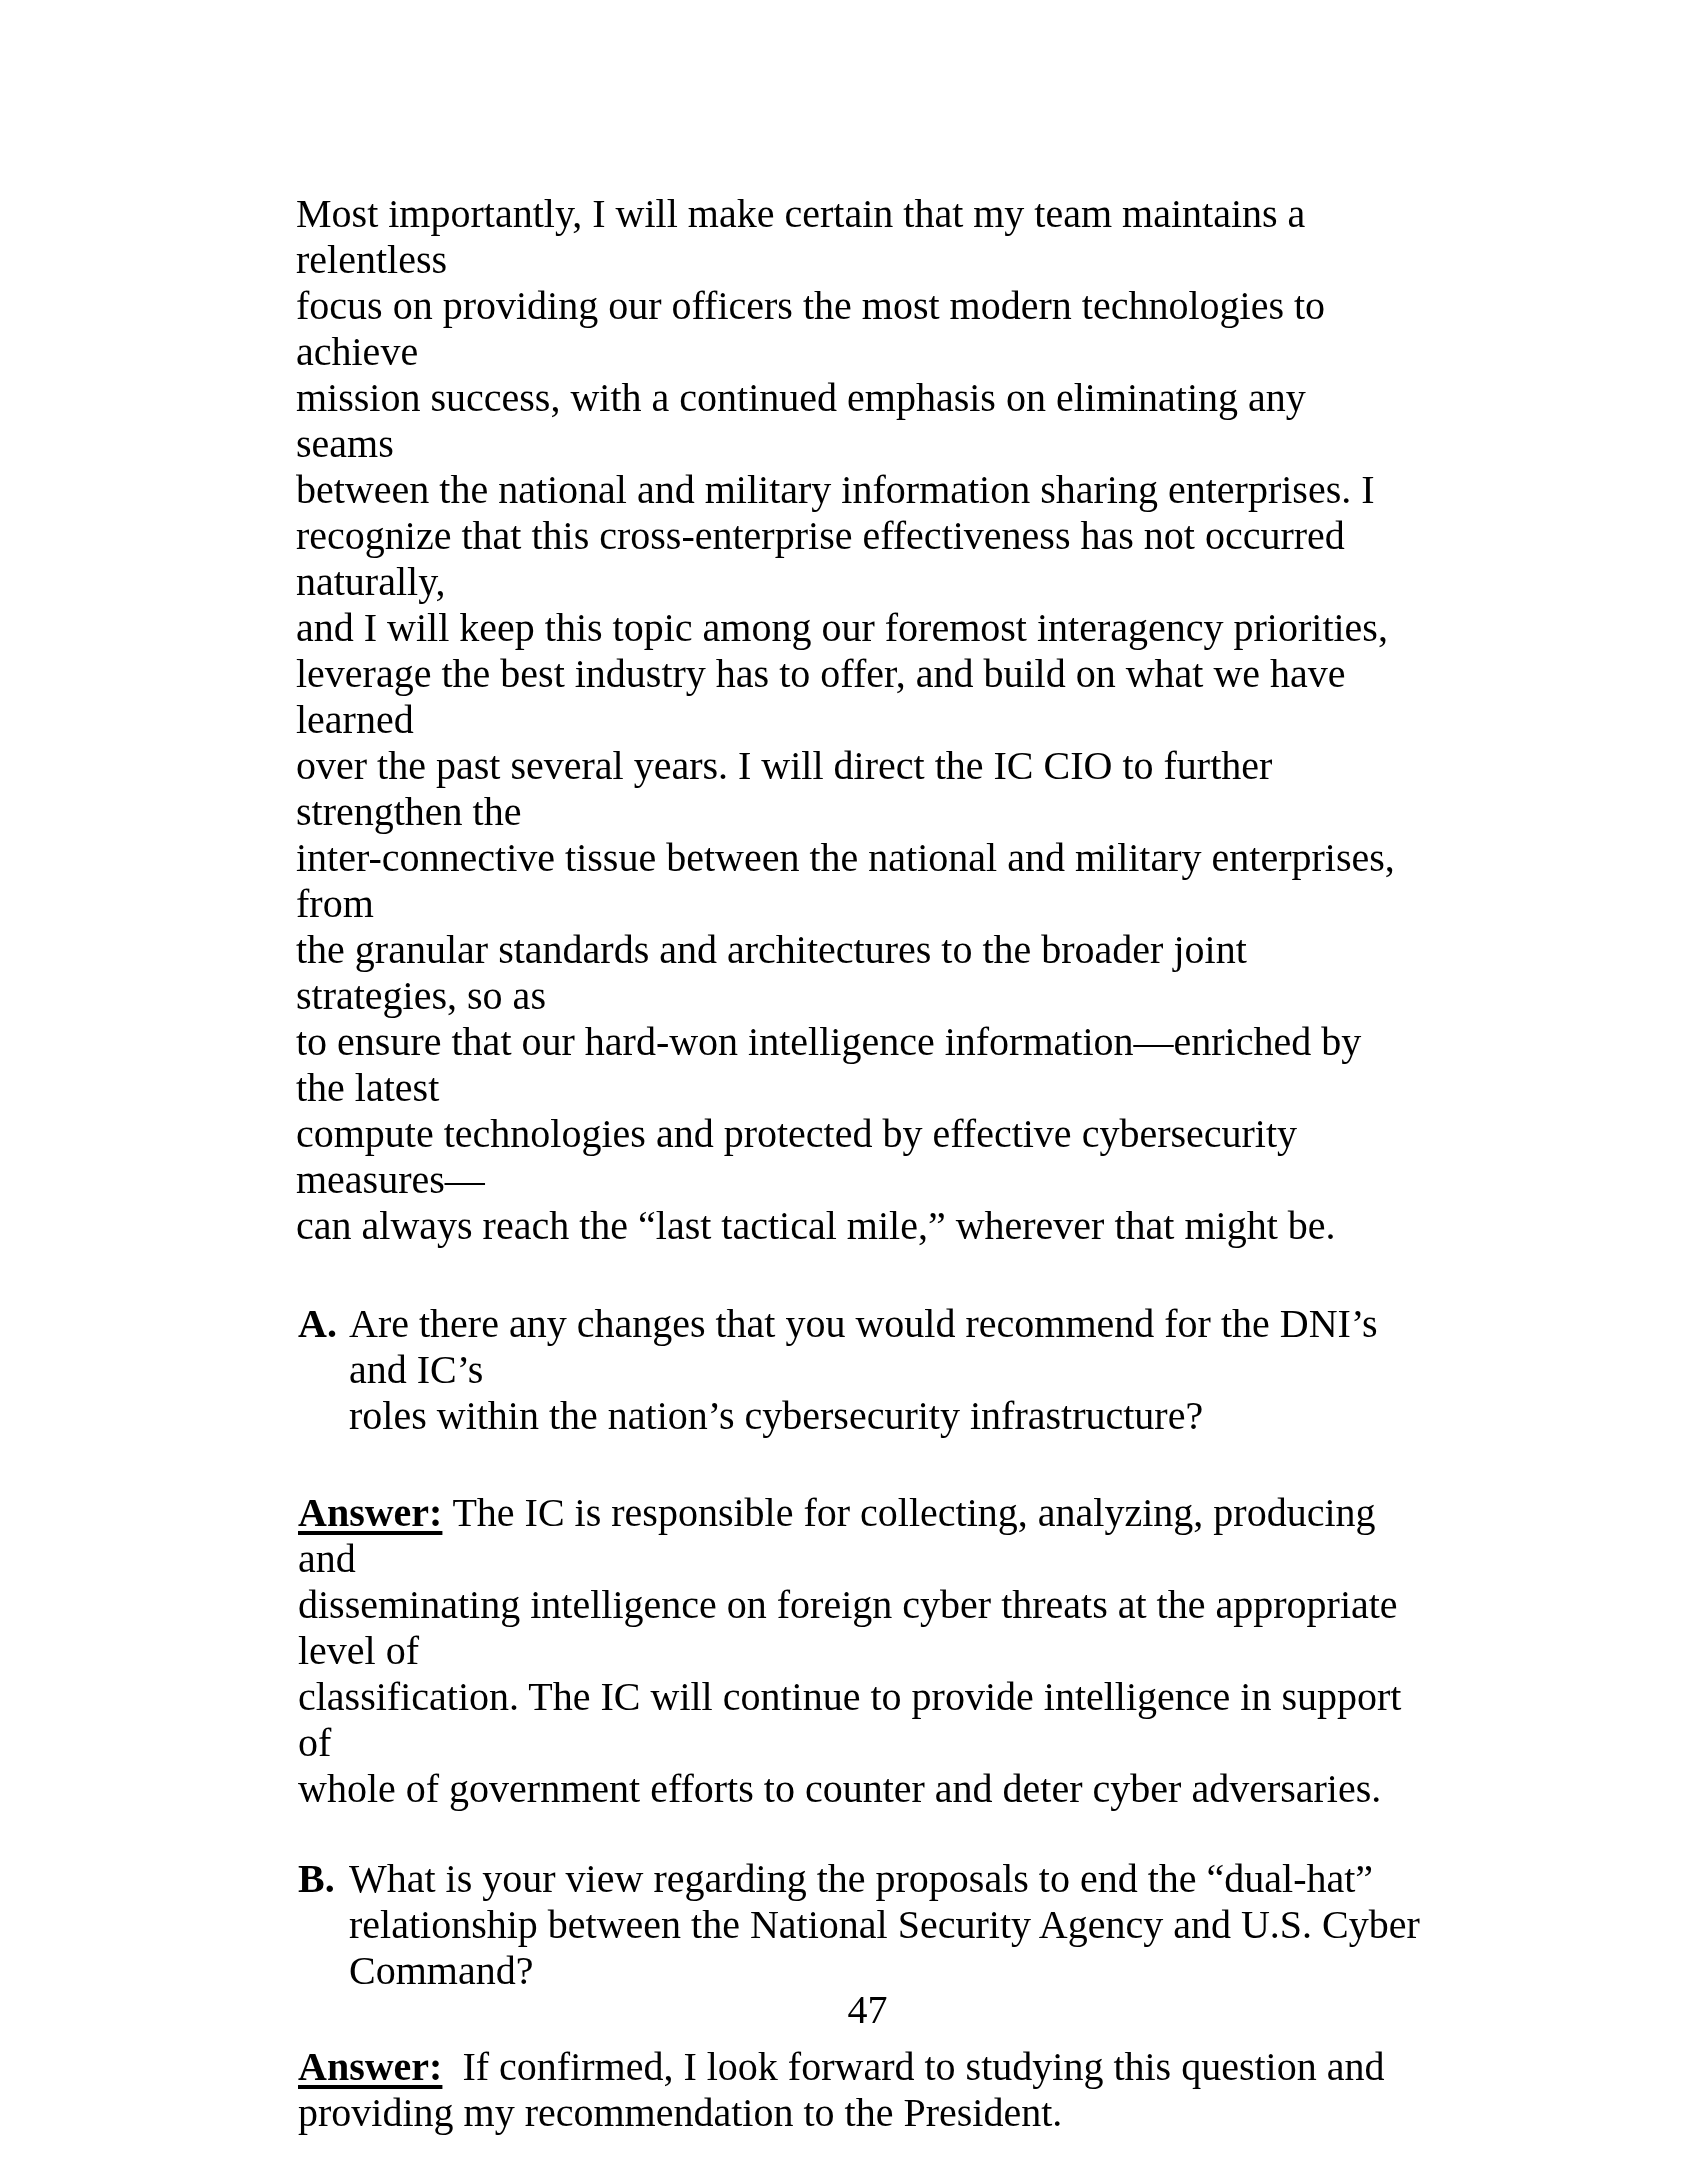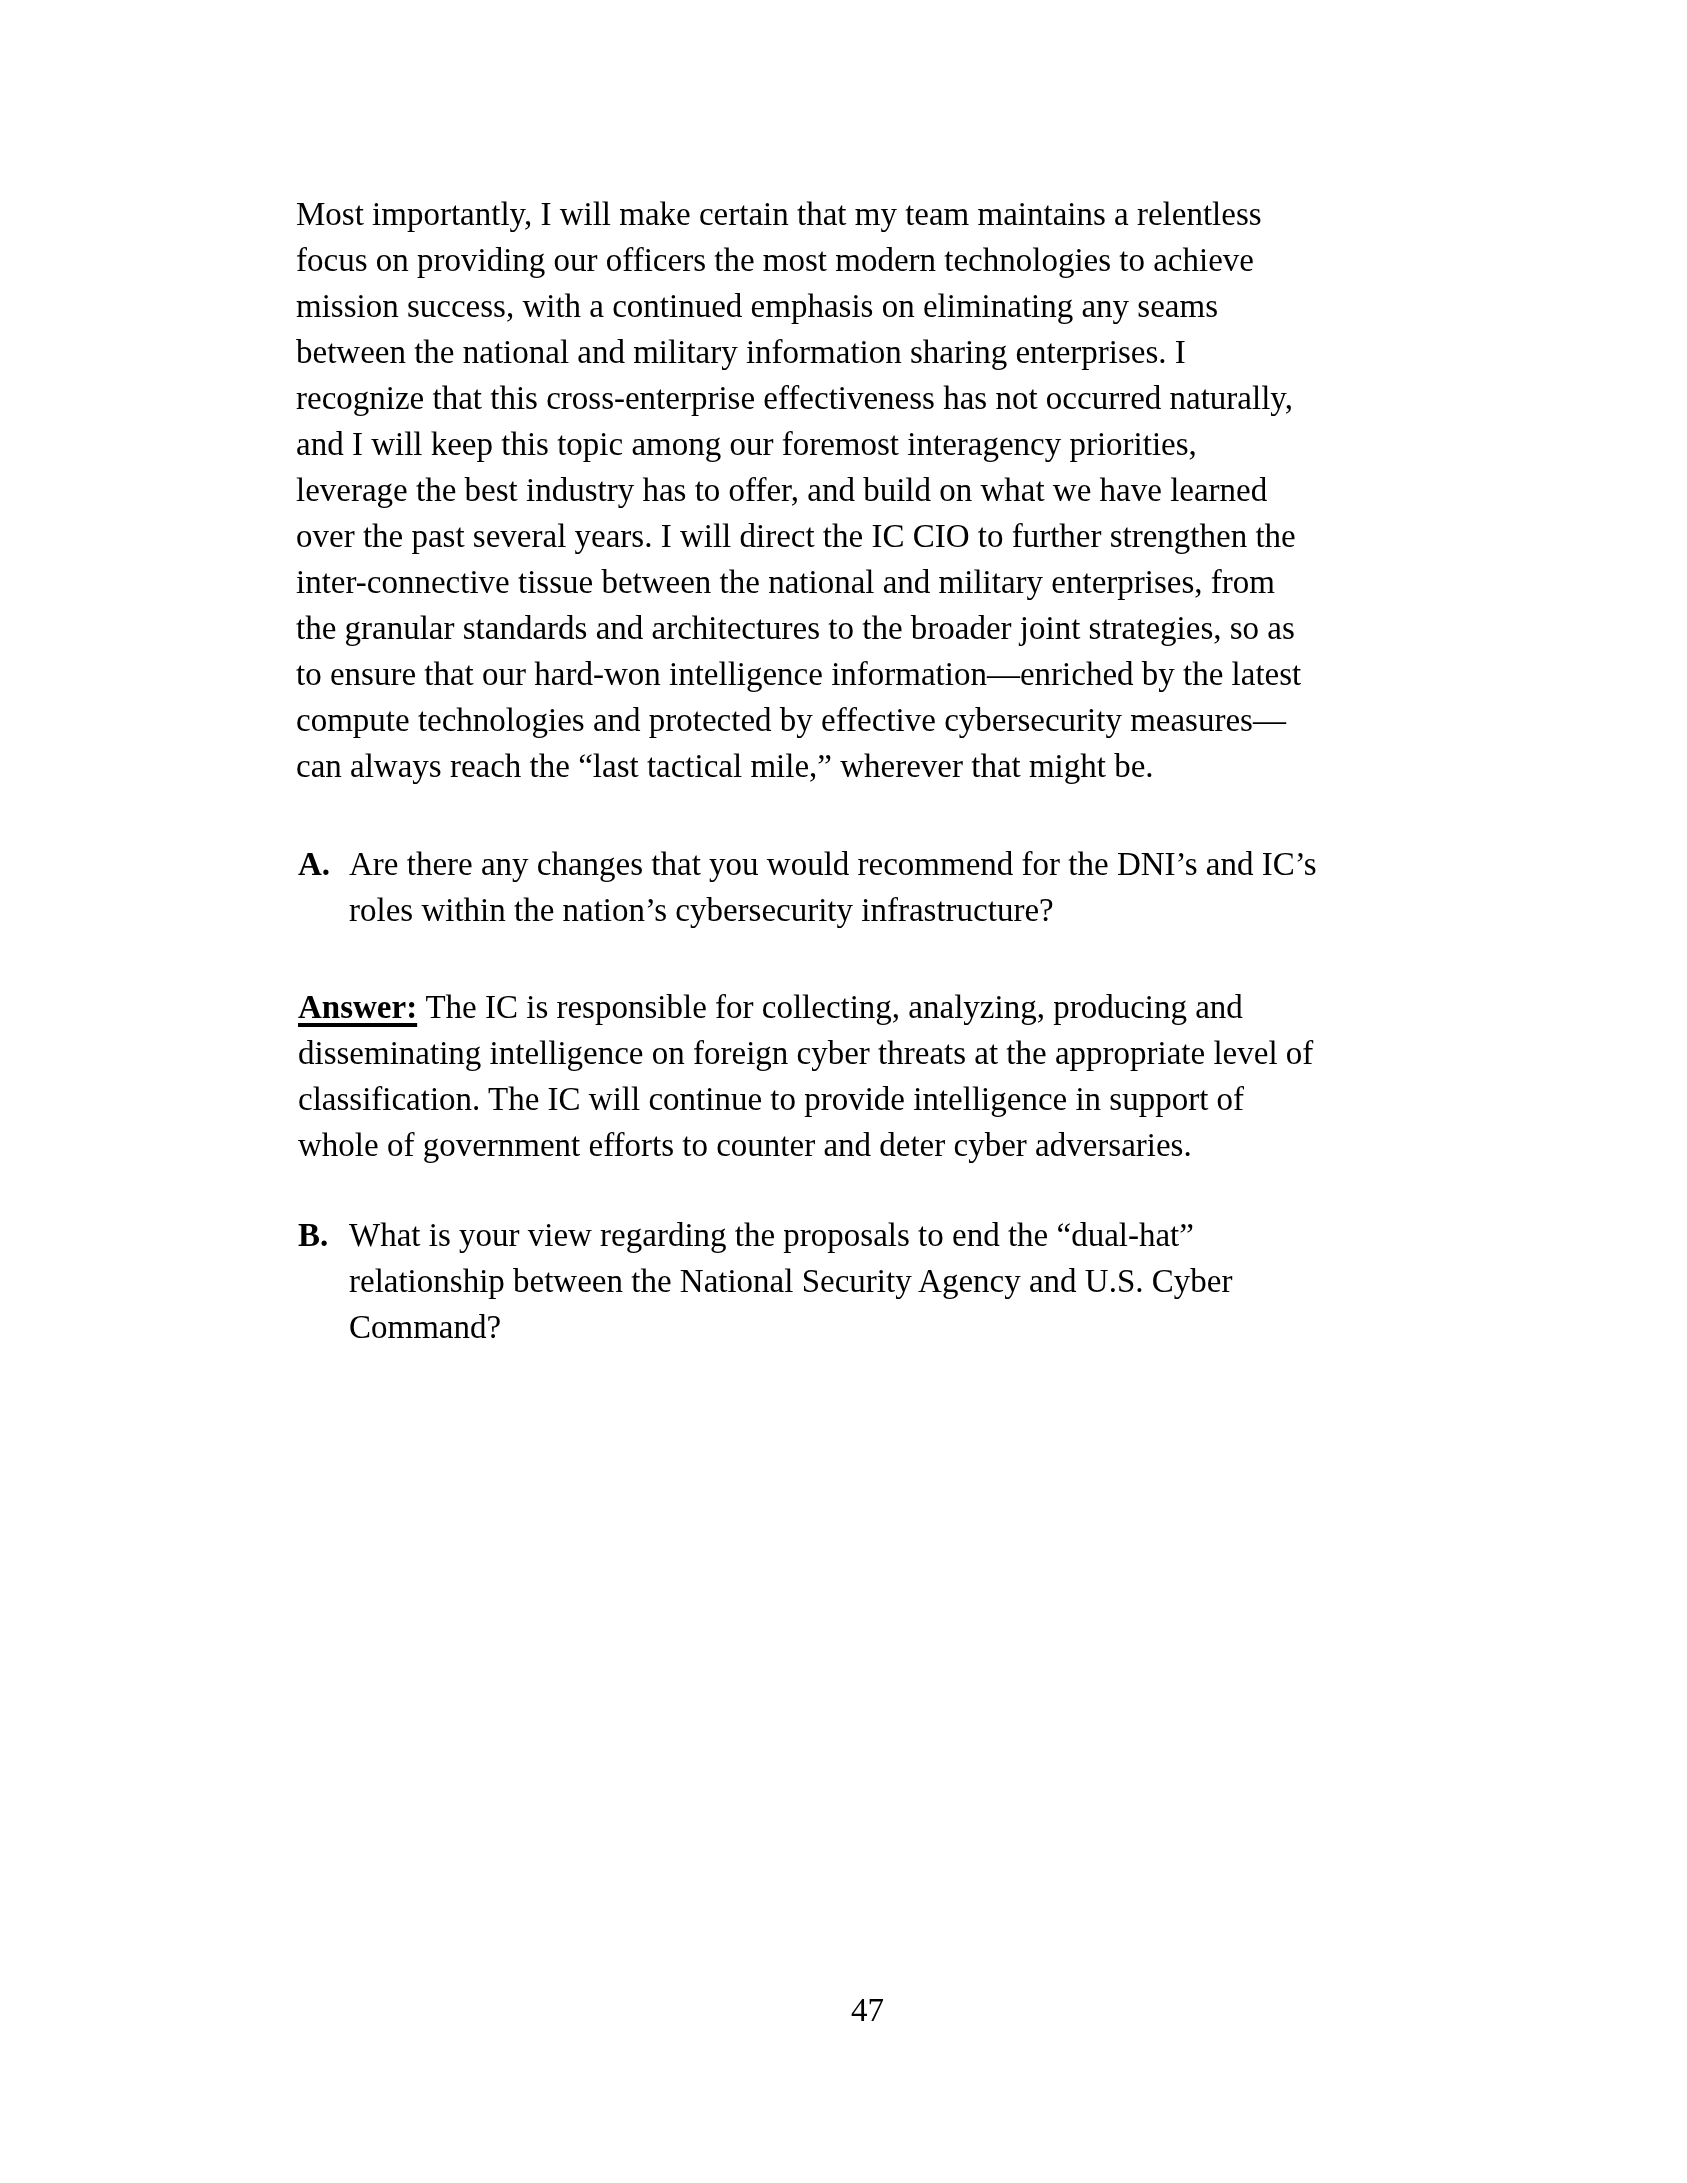--- a/index.html
+++ b/index.html
@@ -4,21 +4,21 @@
 <style>
   html, body { margin: 0; padding: 0; background: #e8e8e8; }
   .page {
     position: relative;
     width: 1687px;
     height: 2183px;
     background: #ffffff;
     overflow: hidden;
     color: #000000;
     font-family: "Liberation Serif", "DejaVu Serif", serif;
-    font-size: 33px;
+    font-size: 40px;
     line-height: 46px;
   }
   .lines { white-space: pre-line; }
 
   
   .p1 { margin: 191px 278px 0 296px; }
 
   
   .heading { margin: 58px 0 0 192px; }
   .heading .heading-text {
@@ -99,17 +99,21 @@
 classification. The IC will continue to provide intelligence in support of
 whole of government efforts to counter and deter cyber adversaries.</span>
   </div>
 
   <div class="sub-item b-item">
     <span class="item-label">B.</span><span class="lines">What is your view regarding the proposals to end the “dual-hat”
 relationship between the National Security Agency and U.S. Cyber
 Command?</span>
   </div>
 
+  <div class="answer answer-b">
+    <span class="answer-label">Answer:</span><span class="lines">&nbsp; If confirmed, I look forward to studying this question and
+providing my recommendation to the President.</span>
+  </div>
 
   <div class="footer">47</div>
 
 </div>
 
 
 </body></html>

